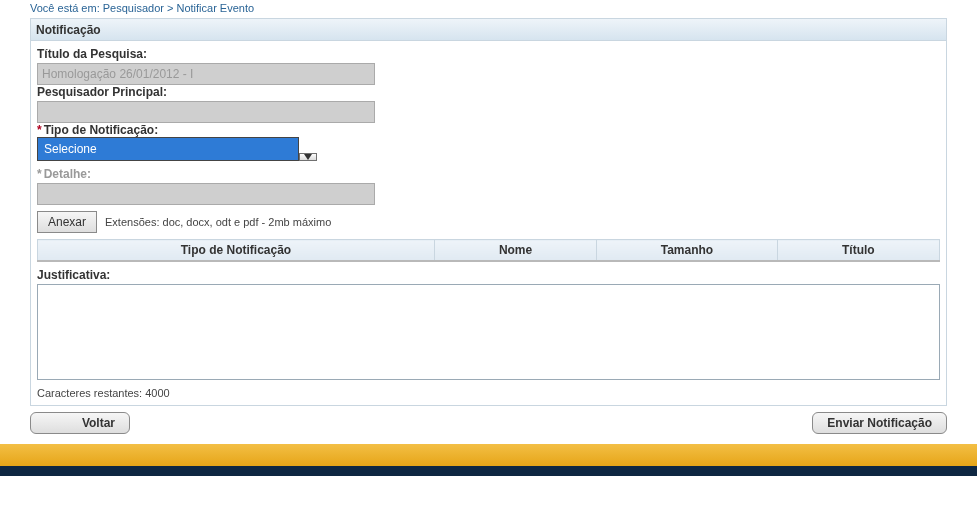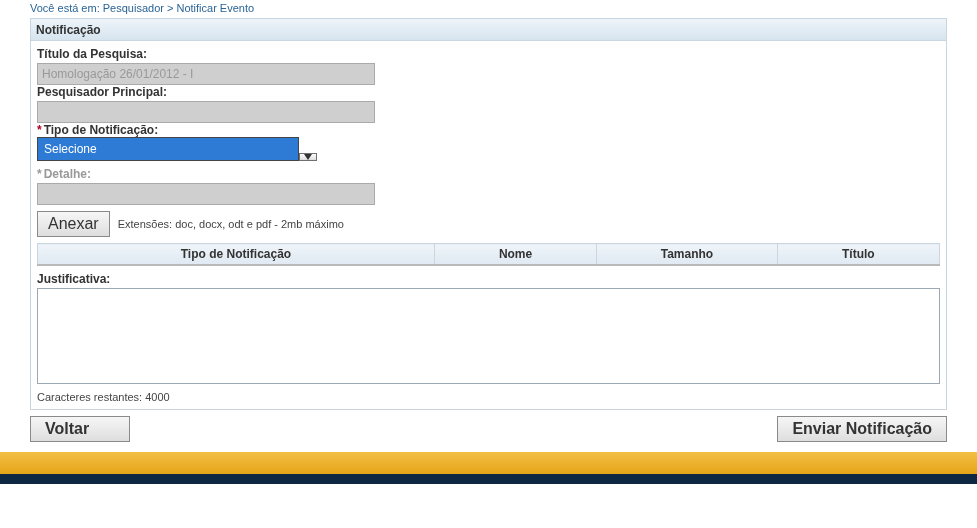--- a/index.html
+++ b/index.html
@@ -86,21 +86,21 @@
   .attach-bar {
     padding: 2px 6px 4px 6px;
     display: flex;
     align-items: center;
     gap: 8px;
   }
   .btn {
     border: 1px solid #8a8a8a;
     background: linear-gradient(#f6f6f6, #dedede);
     padding: 3px 14px;
-    font-size: 16px;
+    font-size: 12px;
     color: #333;
     cursor: pointer;
     font-weight: bold;
   }
   .btn-small { font-weight: normal; padding: 3px 10px; }
   .attach-hint { color: #444; font-size: 11px; }
 
   .tbl-wrap { padding: 2px 6px 0 6px; }
   table.filetbl {
     width: 100%;
@@ -135,21 +135,21 @@
     color: #444;
     font-size: 11px;
     padding: 2px 6px 6px 6px;
   }
 
   .actions {
     margin: 6px 30px 10px 30px;
     display: flex;
     justify-content: space-between;
   }
-  .actions .btn { min-width: 100px; text-align: left; }
+  .actions .btn { min-width: 100px; text-align: right; border-radius: 6px; }
 
   .footer-stripe {
     height: 22px;
     background: linear-gradient(#f3bf45, #e6a518);
   }
   .footer-dark {
     height: 10px;
     background: #0e2742;
   }
 </style>

